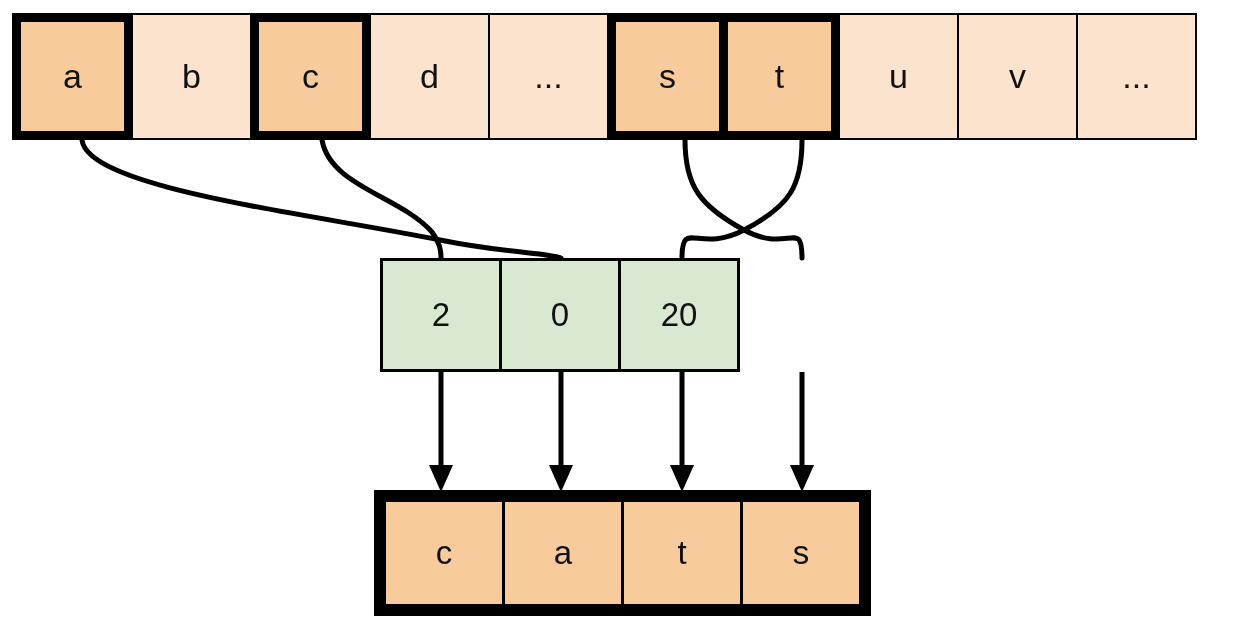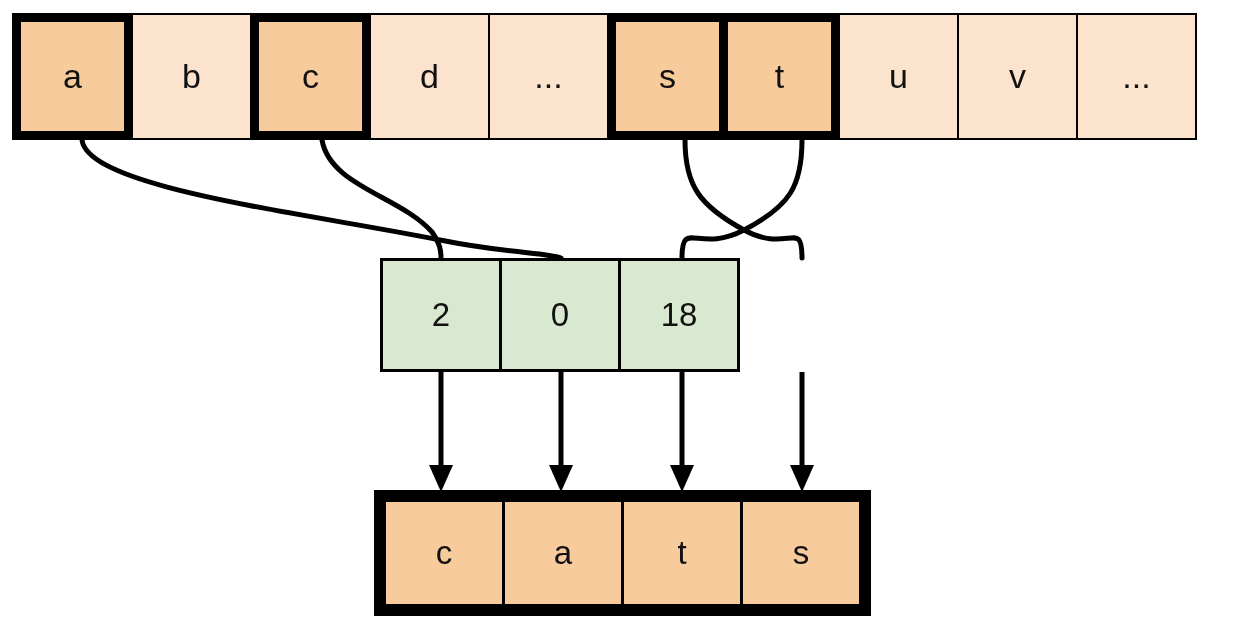--- a/index.html
+++ b/index.html
@@ -178,21 +178,21 @@
   </div>
 
   <div class="index-row">
     <div class="index-cell">
       <span>2</span>
     </div>
     <div class="index-cell">
       <span>0</span>
     </div>
     <div class="index-cell">
-      <span>18</span>
+      <span>20</span>
     </div>
   </div>
 
   <div class="out-row">
     <div class="out-cell">
       <span>c</span>
     </div>
     <div class="out-cell">
       <span>a</span>
     </div>

